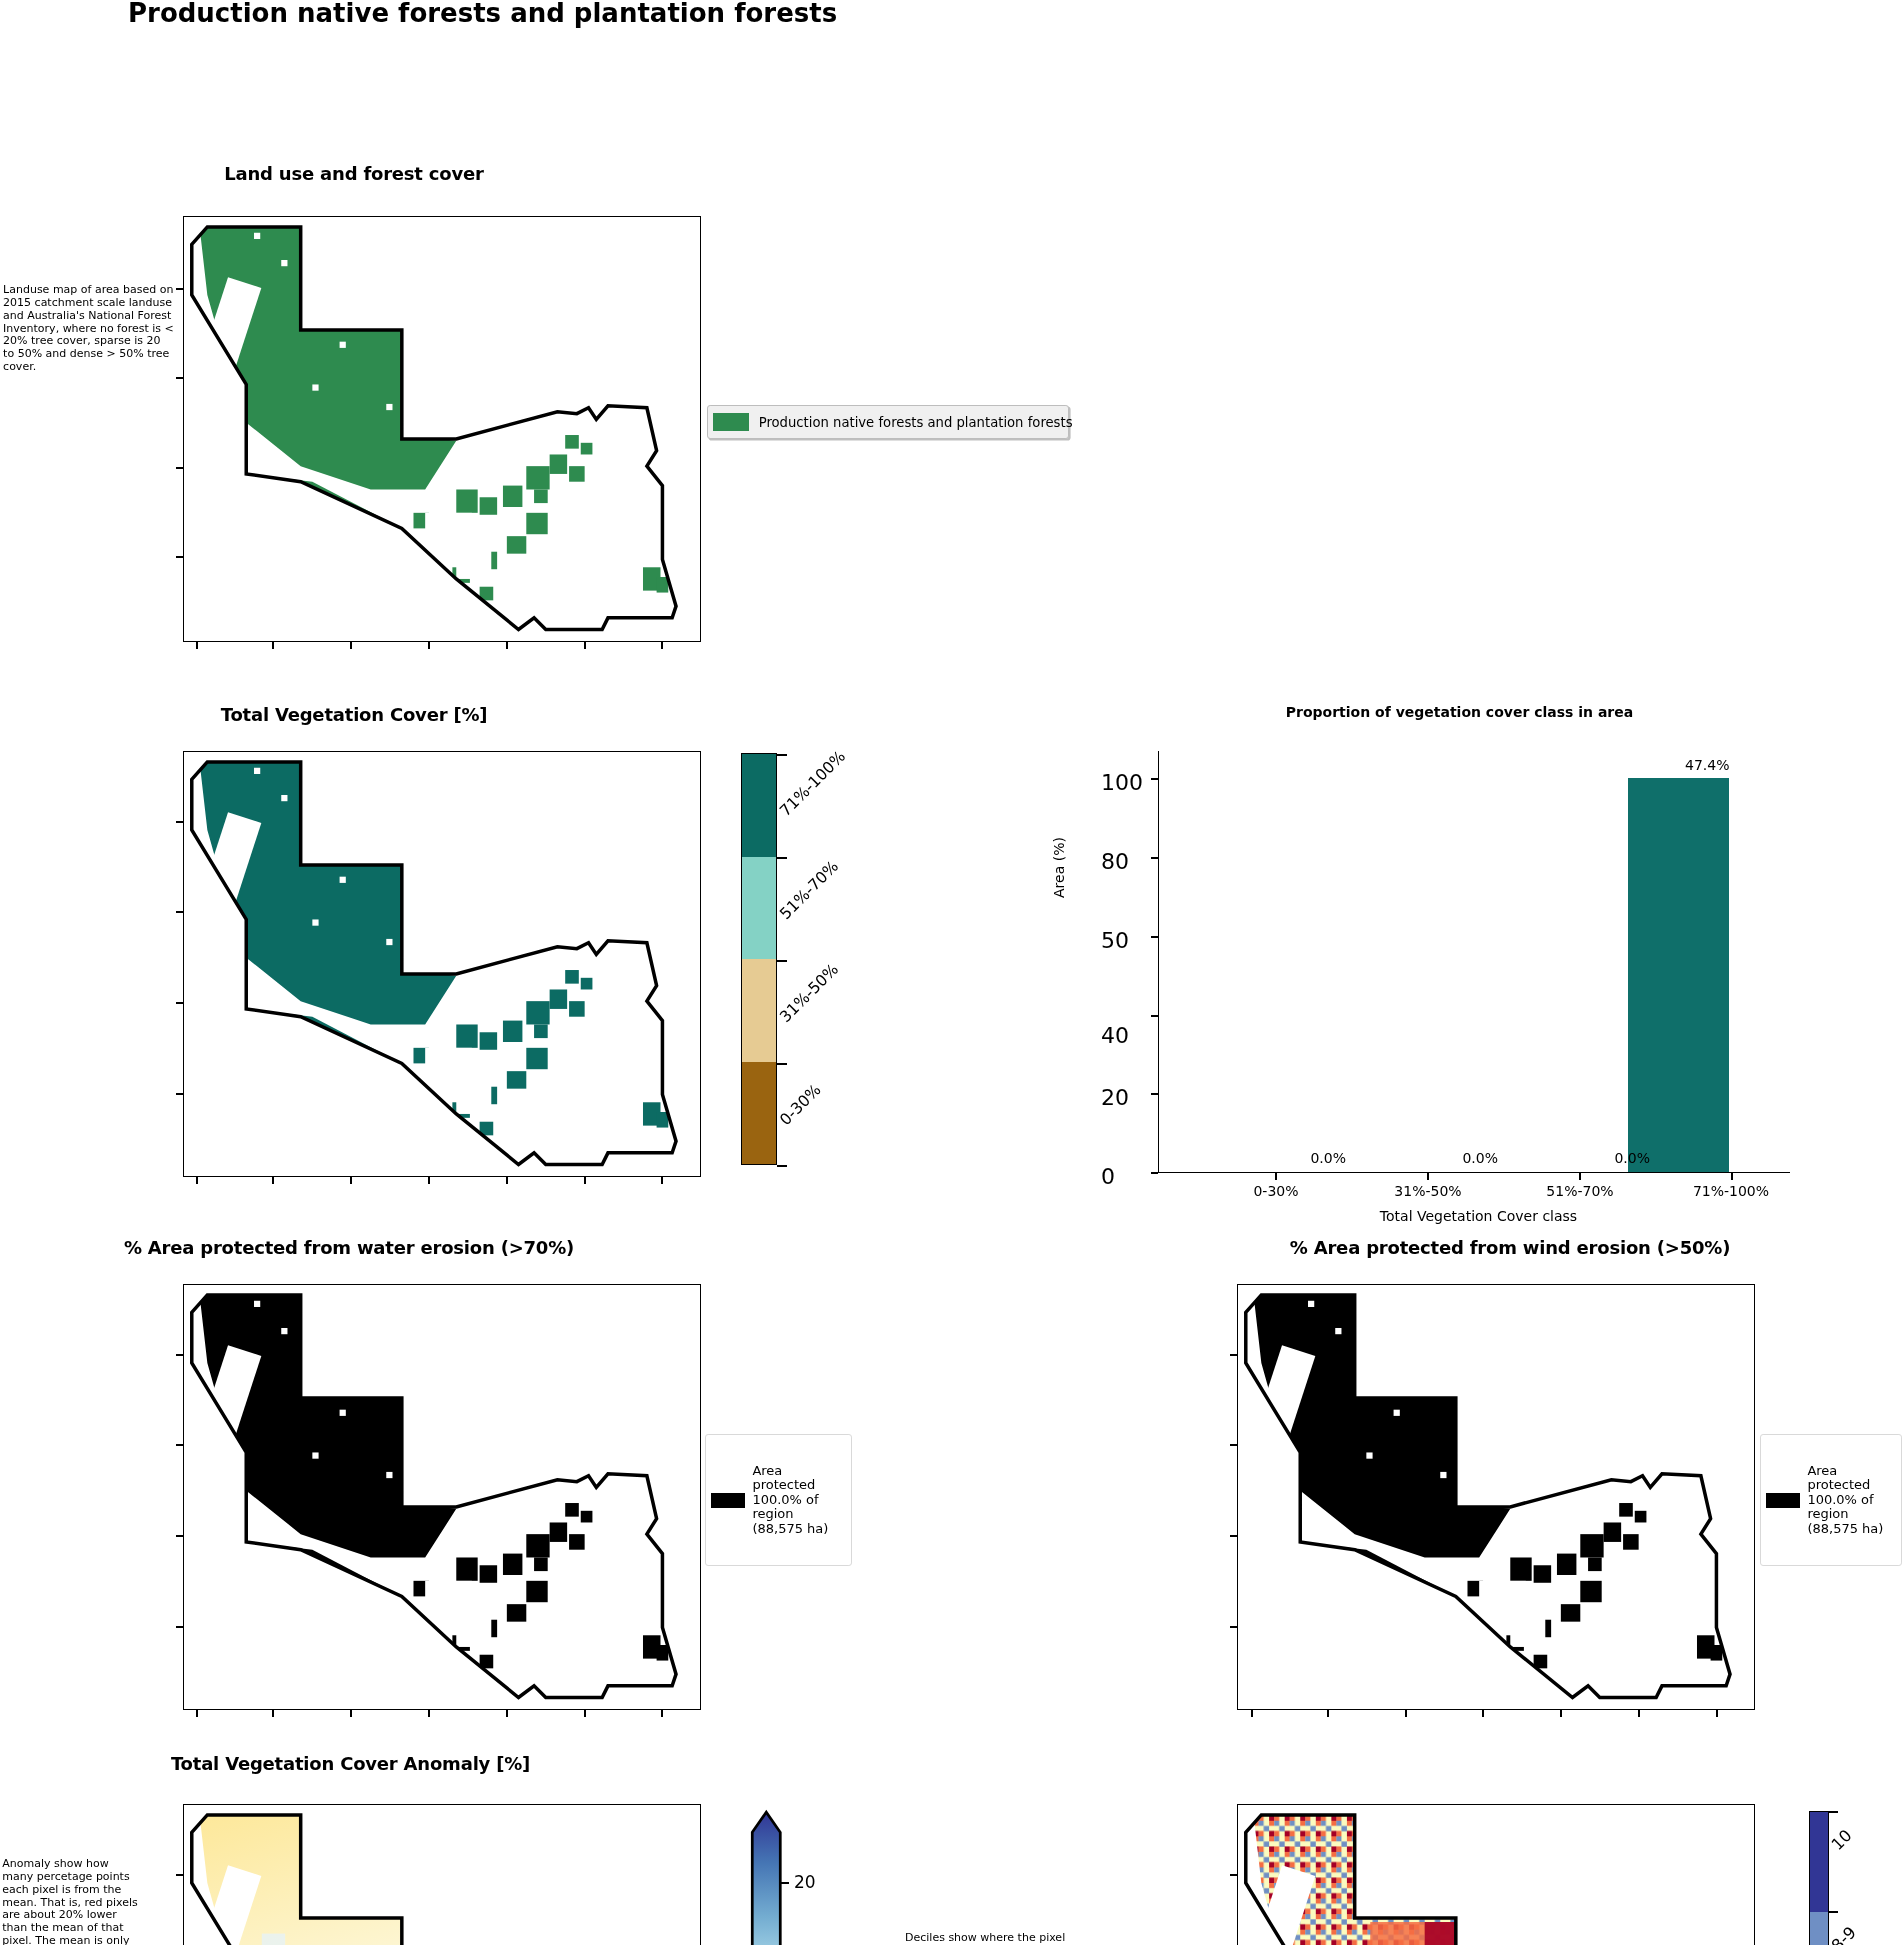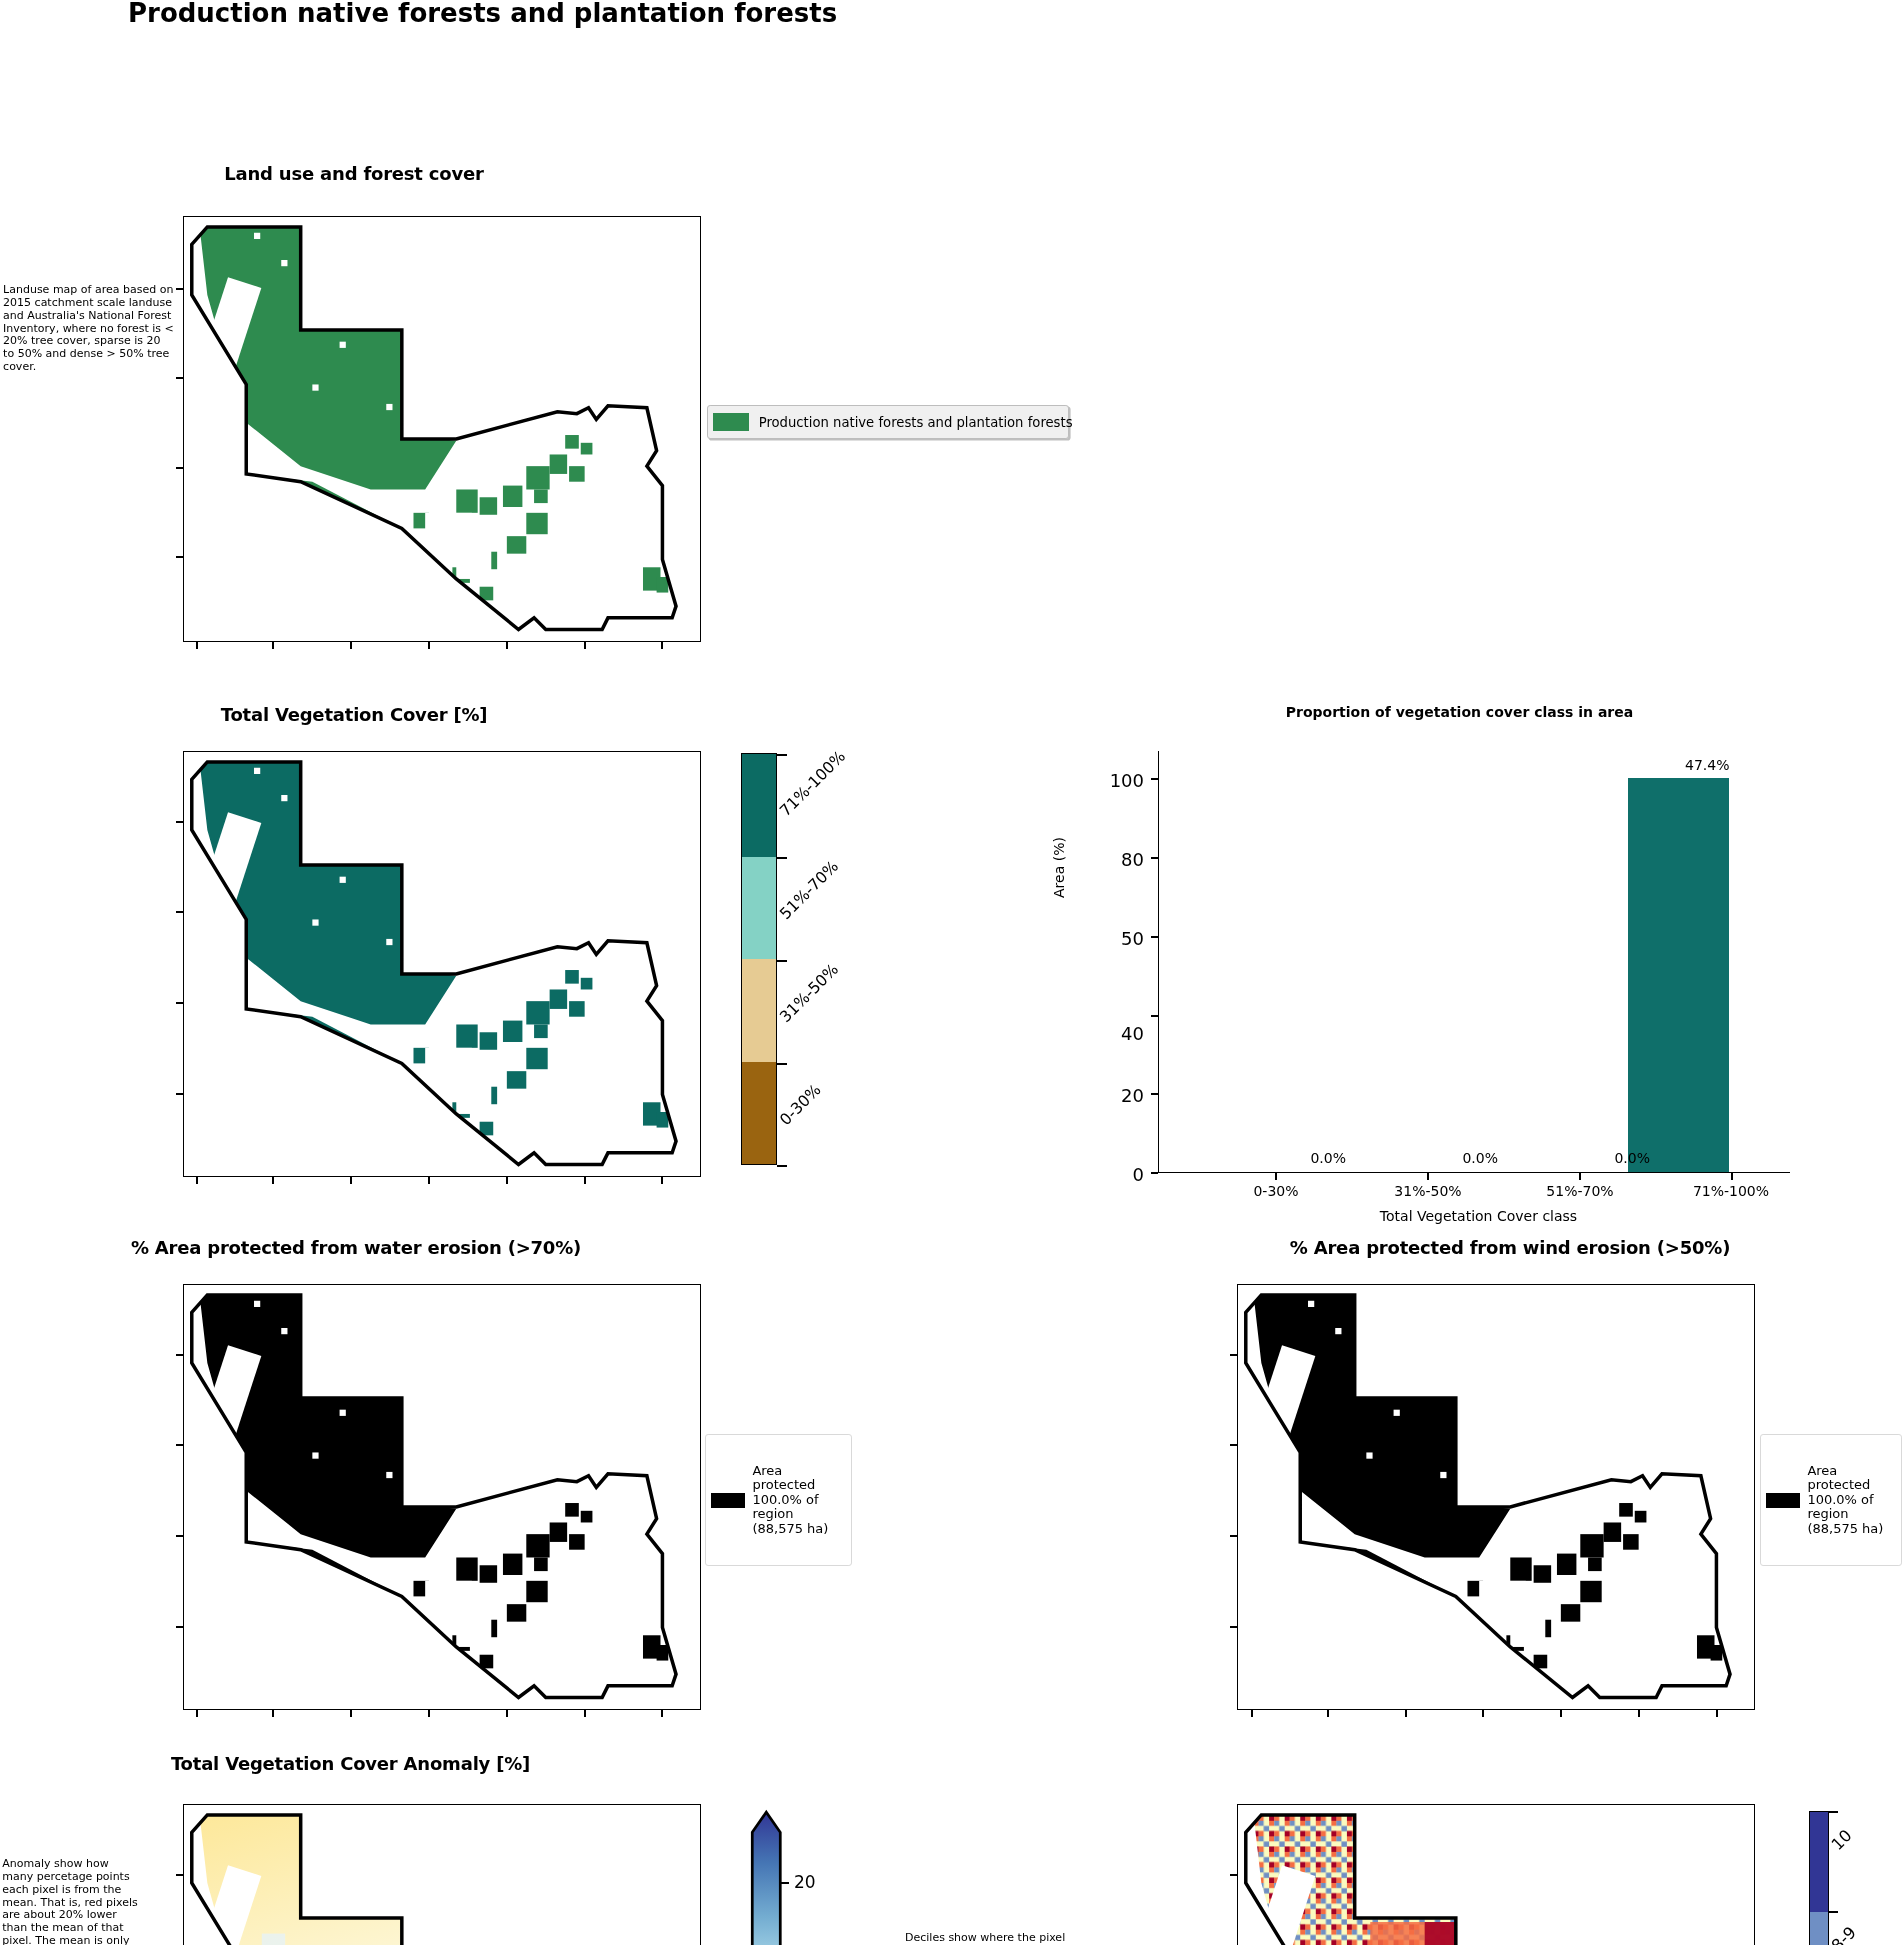--- a/index.html
+++ b/index.html
@@ -26,21 +26,21 @@
   .cbseg{width:100%;}
   .cblab{position:absolute;font-size:15.6px;transform-origin:left bottom;white-space:nowrap;}
   .cbtick{position:absolute;height:1.6px;background:#000;width:10px;}
 
   
   .bc-axis{position:absolute;border-left:1.9px solid #000;border-bottom:1.9px solid #000;box-sizing:border-box;}
   .bc-bar{position:absolute;bottom:0;background:#0f6f6a;}
   .bc-xlab{position:absolute;font-size:14px;text-align:center;}
   .bc-vlab{position:absolute;font-size:14px;text-align:right;}
   .bc-ylab{position:absolute;font-size:14px;}
-  .bc-ytick{position:absolute;font-size:18px;text-align:right;}
+  .bc-ytick{position:absolute;font-size:22px;text-align:left;}
   .bc-tk{position:absolute;background:#000;}
   .bc-title{position:absolute;font-weight:bold;font-size:14px;text-align:center;}
 </style>
 </head>
 <body>
 
 <div class="abs page-title" style="left:128px;top:-2.3px;width:1167px;">Production native forests and plantation forests</div>
 
 <div class="abs ttl" style="left:62px;top:163px;width:584px;">Land use and forest cover</div>
 
@@ -242,21 +242,21 @@
 <div class="bc-xlab" style="left:1661px;top:1183px;width:140px;">71%-100%</div>
 
 <div class="bc-vlab" style="left:1206px;top:1150px;width:140px;">0.0%</div>
 <div class="bc-vlab" style="left:1358px;top:1150px;width:140px;">0.0%</div>
 <div class="bc-vlab" style="left:1510px;top:1150px;width:140px;">0.0%</div>
 <div class="bc-vlab" style="left:1685px;top:757px;width:140px;text-align:left;">47.4%</div>
 
 <div class="bc-xlab" style="left:1284px;top:1208px;width:389px;">Total Vegetation Cover class</div>
 <div class="bc-ylab" style="left:1051px;top:926px;transform:rotate(-90deg);transform-origin:left top;width:117px;text-align:center;">Area (%)</div>
 
-<div class="abs ttl" style="left:64px;top:1237px;width:584px;">% Area protected from water erosion (&gt;70%)</div>
+<div class="abs ttl" style="left:57px;top:1237px;width:584px;">% Area protected from water erosion (&gt;70%)</div>
 
 <div class="abs axbox" style="left:183px;top:1284px;width:518px;height:426px;">
   <svg width="515" height="424" viewBox="0 0 1324 1089">
     <g clip-path="url(#regionClip)">
       <path d="M40,25 L300,25 L300,290 L560,290 L560,560 L700,575 L620,700 L480,700 L300,640 L150,520 L60,200 Z" fill="#000000"></path>
       <path d="M160,660 L330,680 L560,800 L660,900 L600,1000 L520,950 L330,830 L175,700 Z" fill="#000000"></path>
       <g fill="#000000">
         <rect x="590" y="760" width="40" height="40"></rect>
           <rect x="650" y="790" width="60" height="50"></rect>
         <rect x="700" y="700" width="55" height="60"></rect>

